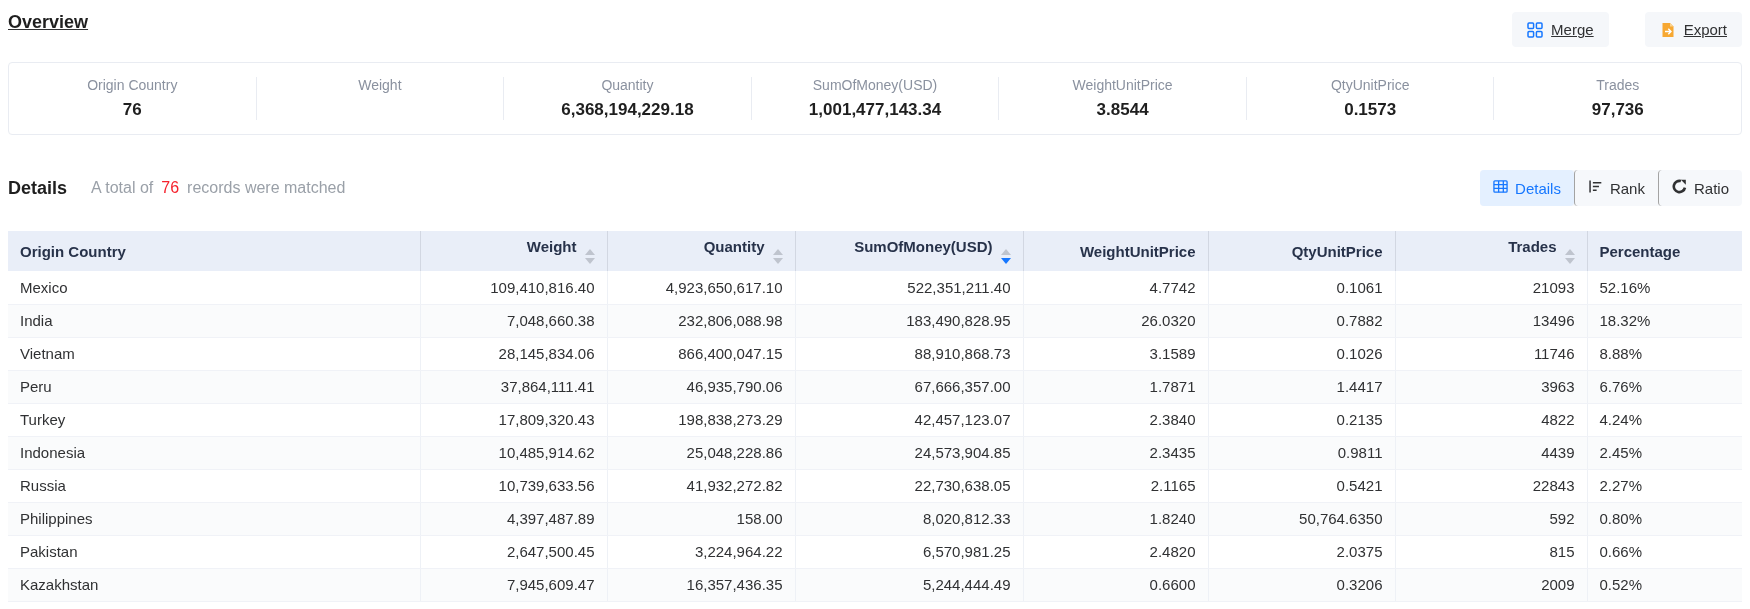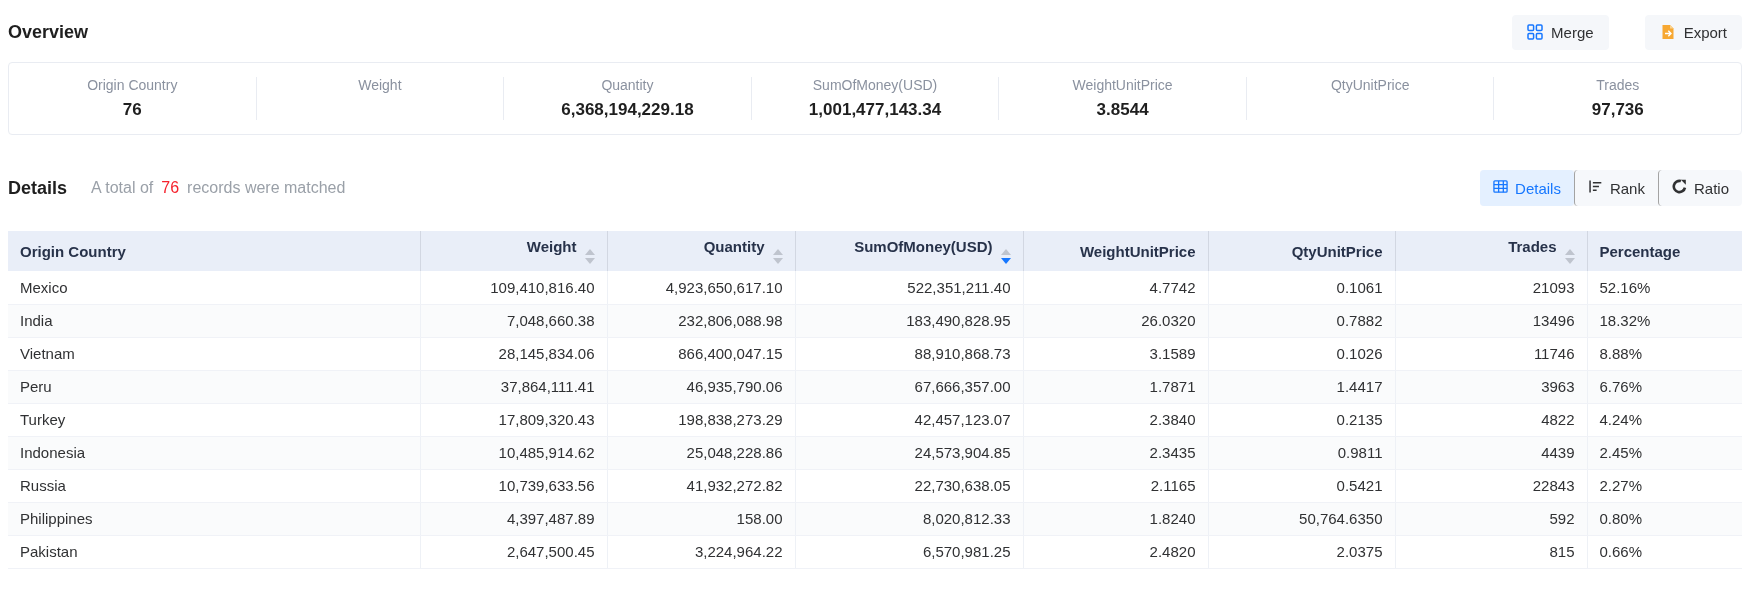--- a/index.html
+++ b/index.html
@@ -4,21 +4,21 @@
 <style>
   * { box-sizing: border-box; }
   html,body { margin:0; padding:0; }
   body {
     width:1750px; height:609px; background:#ffffff; overflow:hidden;
     font-family:"Liberation Sans", sans-serif; color:#303133;
   }
   .page { padding:0 8px; }
 
   
-  .topbar { display:flex; justify-content:space-between; align-items:center; padding-top:12px; height:52px; }
+  .topbar { display:flex; justify-content:space-between; align-items:flex-start; padding-top:12px; height:52px;text-decoration:underline; }
   .page-title { font-size:18px; font-weight:700; color:#1f1f1f; margin:0; }
   .topbar-actions { display:flex; gap:36px; }
   .btn {
     display:inline-flex; align-items:center; gap:8px; border:none; cursor:pointer;
     background:#f5f7fa; border-radius:4px; padding:9px 15px; font-size:15px; color:#303133;
     font-family:"Liberation Sans", sans-serif;
   }
   .btn .icon { display:inline-flex; }
 
   
@@ -115,20 +115,21 @@
     <div class="stat">
       <div class="stat-label">SumOfMoney(USD)</div>
       <div class="stat-value">1,001,477,143.34</div>
     </div>
     <div class="stat">
       <div class="stat-label">WeightUnitPrice</div>
       <div class="stat-value">3.8544</div>
     </div>
     <div class="stat">
       <div class="stat-label">QtyUnitPrice</div>
+      <div class="stat-value">0.1573</div>
     </div>
     <div class="stat">
       <div class="stat-label">Trades</div>
       <div class="stat-value">97,736</div>
     </div>
   </div>
 
   <div class="details-bar">
     <h2 class="details-title">Details</h2>
     <div class="matched-text"><span>A total of</span><span class="matched-count">76</span><span>records were matched</span></div>
@@ -287,16 +288,26 @@
         <tr>
           <td class="al-left">Pakistan</td>
           <td class="al-right">2,647,500.45</td>
           <td class="al-right">3,224,964.22</td>
           <td class="al-right">6,570,981.25</td>
           <td class="al-right">2.4820</td>
           <td class="al-right">2.0375</td>
           <td class="al-right">815</td>
           <td class="al-left">0.66%</td>
         </tr>
+        <tr>
+          <td class="al-left">Kazakhstan</td>
+          <td class="al-right">7,945,609.47</td>
+          <td class="al-right">16,357,436.35</td>
+          <td class="al-right">5,244,444.49</td>
+          <td class="al-right">0.6600</td>
+          <td class="al-right">0.3206</td>
+          <td class="al-right">2009</td>
+          <td class="al-left">0.52%</td>
+        </tr>
       </tbody>
   </table>
 
 </div>
 
 </body></html>

